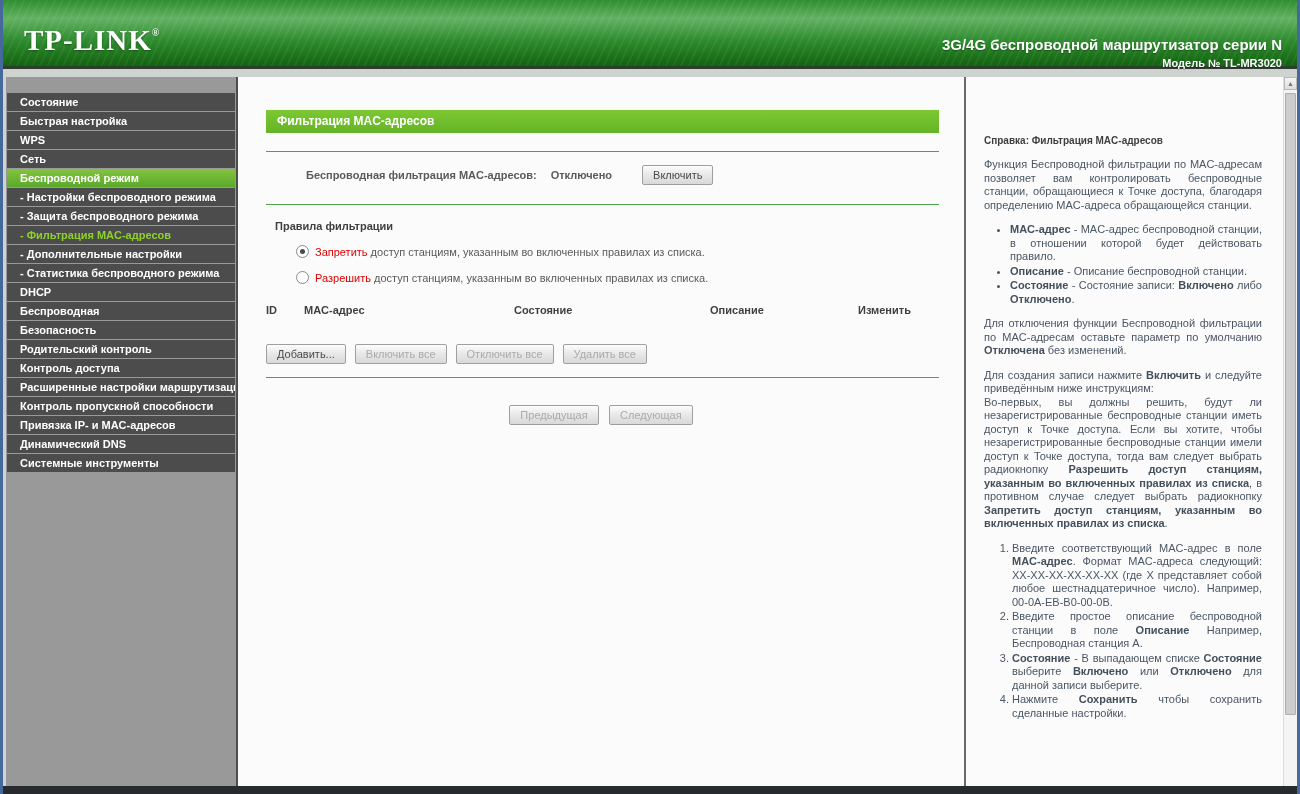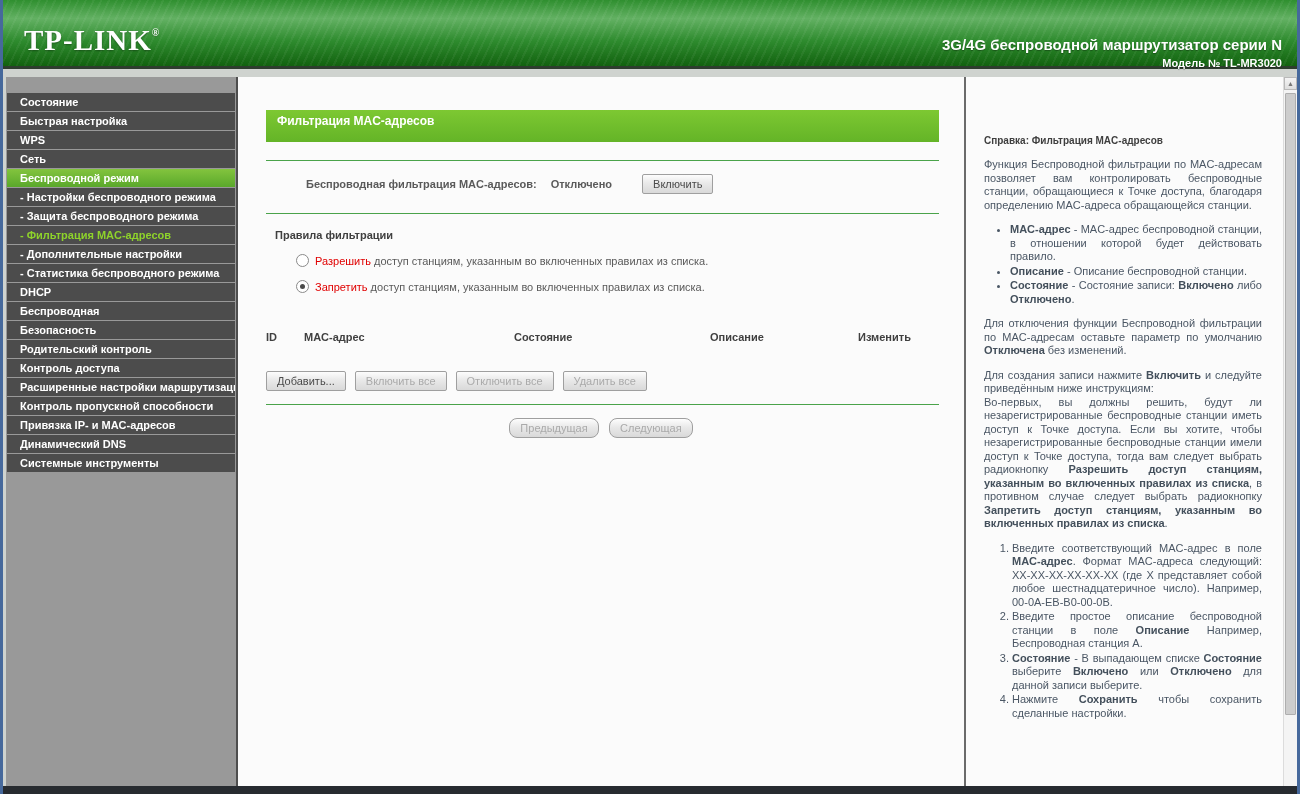--- a/index.html
+++ b/index.html
@@ -42,21 +42,21 @@
   }
   .menu li.selected{background:linear-gradient(#83c43e,#5aa82b);}
   .menu li.active-sub{color:#8ed32b;}
 
   
   main{
     position:absolute;left:236px;top:77px;bottom:8px;width:728px;background:#fbfbfb;
     border-left:2px solid #4e4e4e;box-sizing:border-box;overflow:hidden;
   }
   .title-bar{
-    margin:33px 25px 0 28px;height:32px;line-height:23px;
+    margin:33px 25px 0 28px;height:23px;line-height:23px;
     background:linear-gradient(#7dc832,#64b427);color:#fff;font-size:12px;font-weight:bold;
     padding-left:11px;
   }
   hr.sep{border:none;height:1px;background:#4aa34a;margin:18px 25px 0 28px;}
   .enable-row{margin-top:12px;padding-left:68px;font-size:11px;color:#5a5a5a;height:22px;display:flex;align-items:center;}
   .enable-row .lbl{font-weight:bold;}
   .enable-row .val{font-weight:bold;margin-left:14px;}
   .btn{
     display:inline-block;font-family:"Liberation Sans",sans-serif;font-size:11px;color:#4a4a4a;
     background:linear-gradient(#fdfdfd,#e9e9e9 45%,#d9d9d9);
@@ -65,30 +65,30 @@
   .enable-row .btn{margin-left:30px;}
   .btn.disabled{color:#aaa;}
   h3.rules-h{margin:15px 0 0 37px;font-size:11px;color:#404040;}
   .radio-row{margin-top:13px;padding-left:58px;font-size:11px;color:#5a5a5a;display:flex;align-items:center;}
   .radio{
     width:11px;height:11px;border-radius:50%;border:1px solid #8a8a8a;background:#fff;
     display:inline-block;position:relative;margin-right:6px;flex:none;
   }
   .radio.checked::after{content:'';position:absolute;left:3px;top:3px;width:5px;height:5px;border-radius:50%;background:#4a4a4a;}
   .red{color:#e00000;}
-  .thead{display:flex;margin-top:38px;padding:0 25px 0 28px;font-size:11px;font-weight:bold;color:#404040;}
+  .thead{display:flex;margin-top:20px;padding:0 25px 0 28px;font-size:11px;font-weight:bold;color:#404040;}
   .thead span:nth-child(1){width:38px;}
   .thead span:nth-child(2){width:210px;}
   .thead span:nth-child(3){width:196px;}
   .thead span:nth-child(4){width:148px;}
   .thead span:nth-child(5){flex:1;}
   .btn-row{margin-top:28px;padding-left:28px;display:flex;gap:9px;}
   hr.sep.after-btns{margin-top:13px;}
   .pager{margin-top:13px;text-align:center;}
-  .pager .btn{margin:0 3px;border-radius:8px;}
+  .pager .btn{margin:14px 3px;}
 
   
   .help{
     position:absolute;left:964px;top:77px;bottom:8px;width:333px;background:#fbfbfb;
     border-left:2px solid #6b6b6b;box-sizing:border-box;overflow:hidden;
     padding:58px 35px 0 18px;
   }
   .help h2{margin:0 0 12px 0;font-size:10px;color:#3f3f3f;}
   .help p,.help ul,.help ol{
     font-size:11px;color:#4a5664;line-height:13.5px;text-align:justify;margin:0 0 11px 0;
@@ -156,26 +156,26 @@
   </div>
   <hr class="sep">
   <div class="enable-row">
     <span class="lbl">Беспроводная фильтрация MAC-адресов:</span>
     <span class="val">Отключено</span>
     <button class="btn">Включить</button>
   </div>
   <hr class="sep">
   <h3 class="rules-h">Правила фильтрации</h3>
   <div class="radio-row">
+    <span class="radio checked"></span>
+    <span><span class="red">Запретить</span><span> доступ станциям, указанным во включенных правилах из списка.</span></span>
+  </div>
+  <div class="radio-row">
     <span class="radio"></span>
     <span><span class="red">Разрешить</span><span> доступ станциям, указанным во включенных правилах из списка.</span></span>
-  </div>
-  <div class="radio-row">
-    <span class="radio checked"></span>
-    <span><span class="red">Запретить</span><span> доступ станциям, указанным во включенных правилах из списка.</span></span>
   </div>
   <div class="thead">
     <span>ID</span>
     <span>MAC-адрес</span>
     <span>Состояние</span>
     <span>Описание</span>
     <span>Изменить</span>
   </div>
   <div class="btn-row">
     <button class="btn">Добавить...</button>

